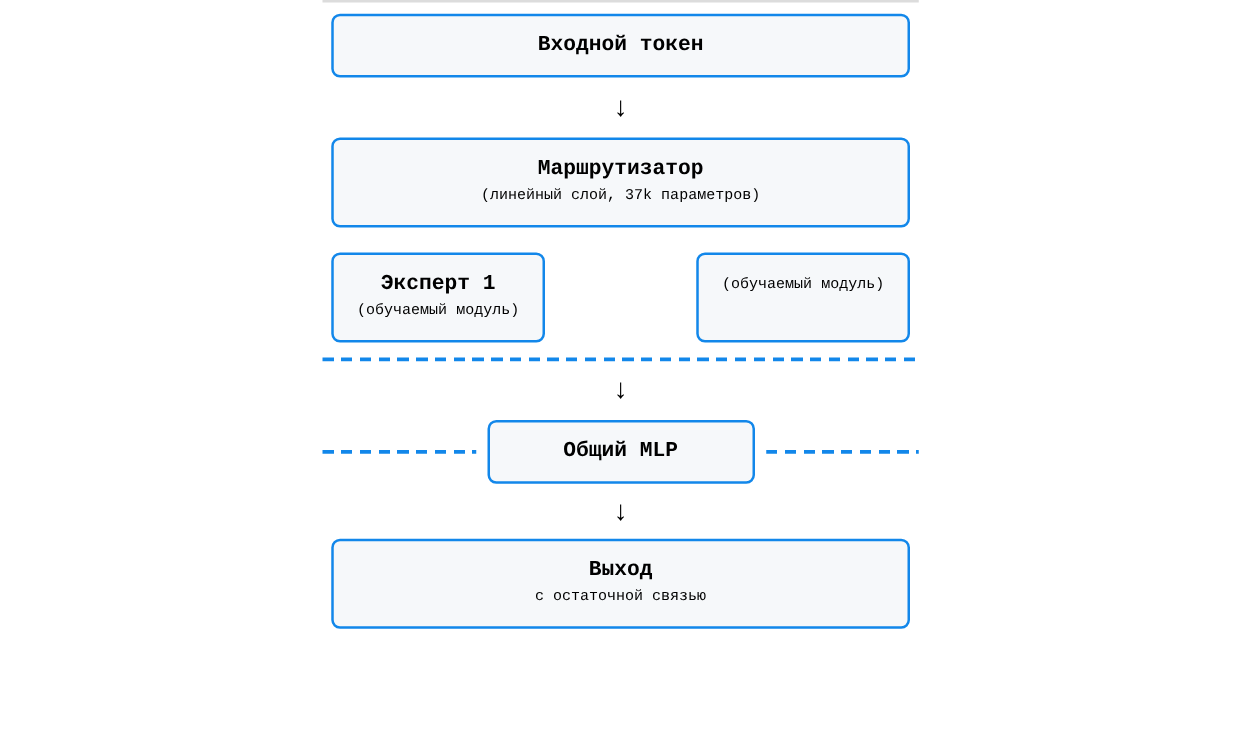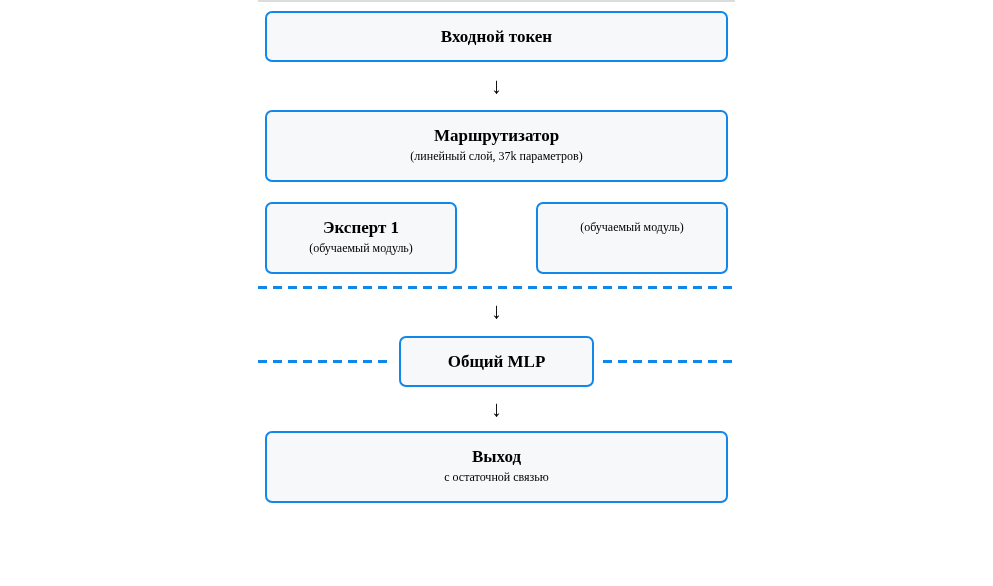--- a/index.html
+++ b/index.html
@@ -20,46 +20,47 @@
     padding-top:9px;
   }
   .box{
     box-sizing:border-box;
     margin:0 7px;
     border:2px solid var(--accent);
     border-radius:7px;
     background:var(--box-bg);
     text-align:center;
     padding:13px 8px;
+    font-family:Liberation Mono, monospace;
   }
   .title{font-weight:bold;font-size:17px;line-height:21px;}
   .subtitle{font-size:12px;line-height:21px;}
   .arrow{
     text-align:center;
     font-size:22px;line-height:24px;
     margin:12px 0;
     color:var(--text);
   }
   .arrow.after-sep{margin:10px 0 12px;}
   .experts-row{
     display:flex;justify-content:space-between;
     margin:20px 7px 0;
   }
-  .experts-row .box{margin:0;width:192px;}
+  .experts-row .box{margin:0;width:171px;}
   .dashed{
     height:3px;
     background:repeating-linear-gradient(90deg,var(--accent) 0 9px,transparent 9px 15px);
   }
   .separator{margin-top:12px;}
   .mlp-row{
     display:flex;align-items:center;
     margin-top:13px;
   }
   .mlp-row .dash-line{flex:1;}
-  .mlp-row .box{width:195px;margin:0 9px;flex:none;}
+  .mlp-row .box{width:214px;margin:0 9px;flex:none;}
   .arrow.pre-output{margin:10px 0;}
 </style>
 </head>
 <body>
 
 <div class="diagram">
 
   <div class="box">
     <div class="title">Входной токен</div>
   </div>

